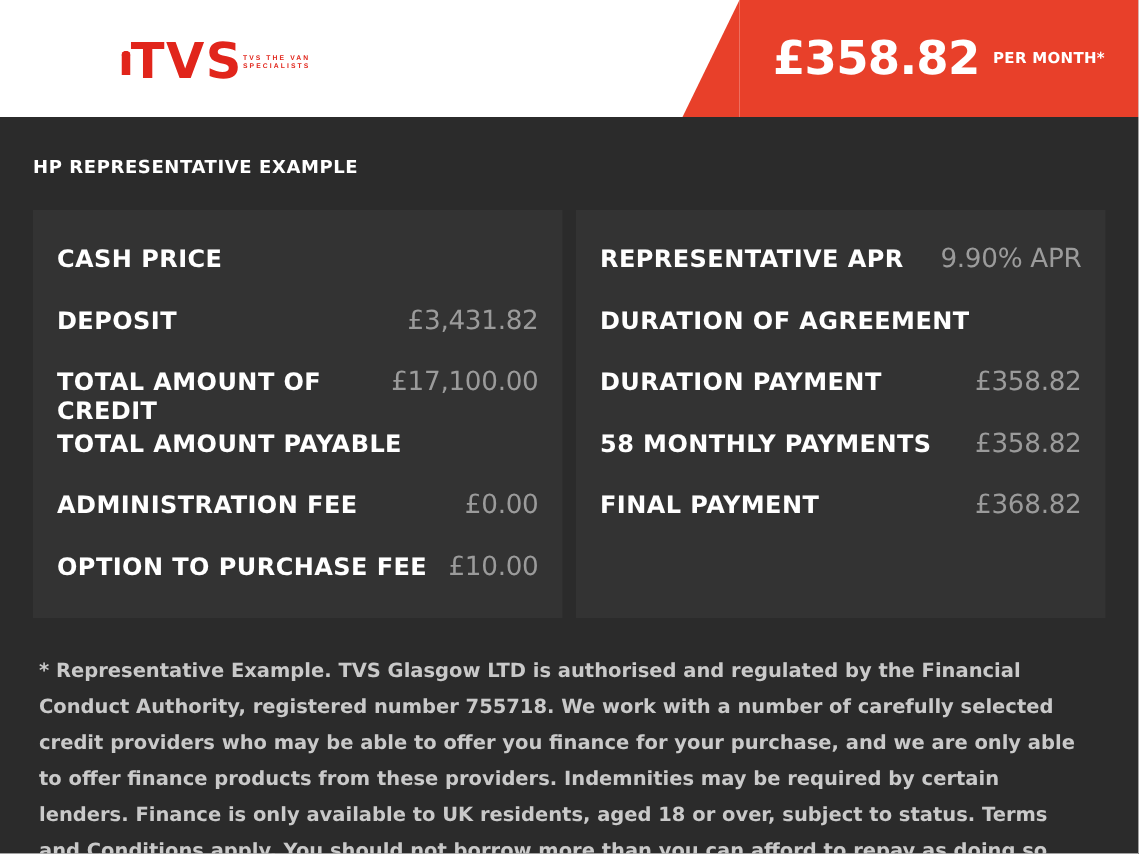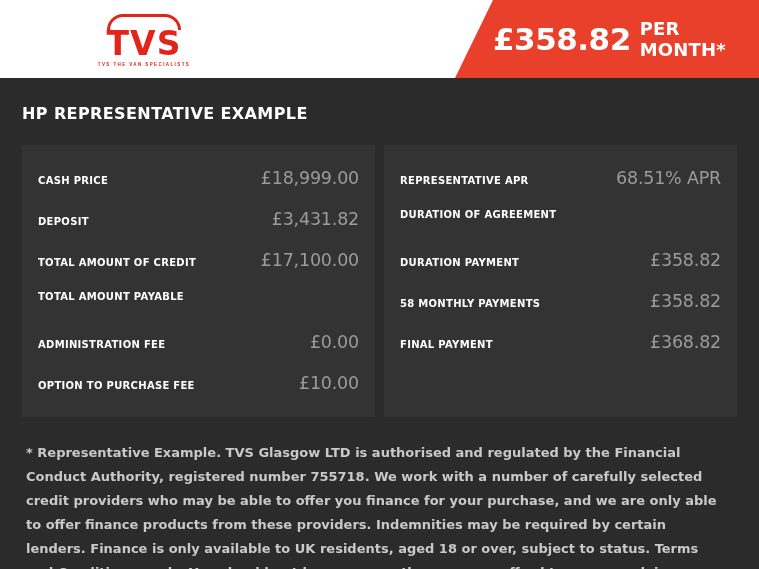--- a/index.html
+++ b/index.html
@@ -23,21 +23,21 @@
     display: flex;
     align-items: center;
   }
   .logo-wrap {
     position: absolute;
     left: 84px;
     top: 12px;
     width: 120px;
     height: 56px;
     display: flex;
-    flex-direction: column;
+    flex-direction: row;
     align-items: center;
     justify-content: center;
   }
   .logo-arc {
     width: 74px;
     height: 16px;
     border: 3px solid #e1251b;
     border-bottom: none;
     border-radius: 40px 40px 0 0;
     margin-bottom: -3px;
@@ -83,37 +83,37 @@
   }
   .price-amount {
     font-family: "DejaVu Sans", sans-serif;
     font-weight: bold;
     font-size: 31px;
     letter-spacing: -0.5px;
   }
   .price-per {
     font-family: "DejaVu Sans", sans-serif;
     font-weight: bold;
-    font-size: 18px;
+    font-size: 10px;
     margin-left: 9px;
     letter-spacing: 0.2px;
   }
 
   
   .main {
     background: #2b2b2b;
     height: 491px;
     padding: 0 22px;
     position: relative;
   }
   .main-title {
     color: #ffffff;
     font-family: "DejaVu Sans", sans-serif;
     font-weight: bold;
-    font-size: 16px;
+    font-size: 12px;
     letter-spacing: 0.4px;
     padding: 26px 0 22px 0;
   }
 
   .columns {
     display: flex;
     gap: 0;
     align-items: stretch;
   }
   .col {
@@ -127,21 +127,21 @@
     display: flex;
     justify-content: space-between;
     align-items: baseline;
     padding: 9px 0 9px 0;
     height: 41px;
   }
   .row-label {
     color: #ffffff;
     font-family: "DejaVu Sans", sans-serif;
     font-weight: bold;
-    font-size: 10px;
+    font-size: 16px;
     letter-spacing: 0.3px;
   }
   .row-value {
     color: #9b9b9b;
     font-family: "DejaVu Sans", sans-serif;
     font-size: 17.5px;
     letter-spacing: -0.2px;
   }
 
   
@@ -170,21 +170,20 @@
   </div>
 </div>
 
 <div class="main">
   <div class="main-title">HP REPRESENTATIVE EXAMPLE</div>
 
   <div class="columns">
     <div class="col left">
       <div class="row">
         <span class="row-label">CASH PRICE</span>
-        <span class="row-value">£18,999.00</span>
       </div>
       <div class="row">
         <span class="row-label">DEPOSIT</span>
         <span class="row-value">£3,431.82</span>
       </div>
       <div class="row">
         <span class="row-label">TOTAL AMOUNT OF CREDIT</span>
         <span class="row-value">£17,100.00</span>
       </div>
       <div class="row">
@@ -196,21 +195,21 @@
       </div>
       <div class="row">
         <span class="row-label">OPTION TO PURCHASE FEE</span>
         <span class="row-value">£10.00</span>
       </div>
     </div>
 
     <div class="col right">
       <div class="row">
         <span class="row-label">REPRESENTATIVE APR</span>
-        <span class="row-value">68.51% APR</span>
+        <span class="row-value">9.90% APR</span>
       </div>
       <div class="row">
         <span class="row-label">DURATION OF AGREEMENT</span>
       </div>
       <div class="row">
         <span class="row-label">DURATION PAYMENT</span>
         <span class="row-value">£358.82</span>
       </div>
       <div class="row">
         <span class="row-label">58 MONTHLY PAYMENTS</span>

